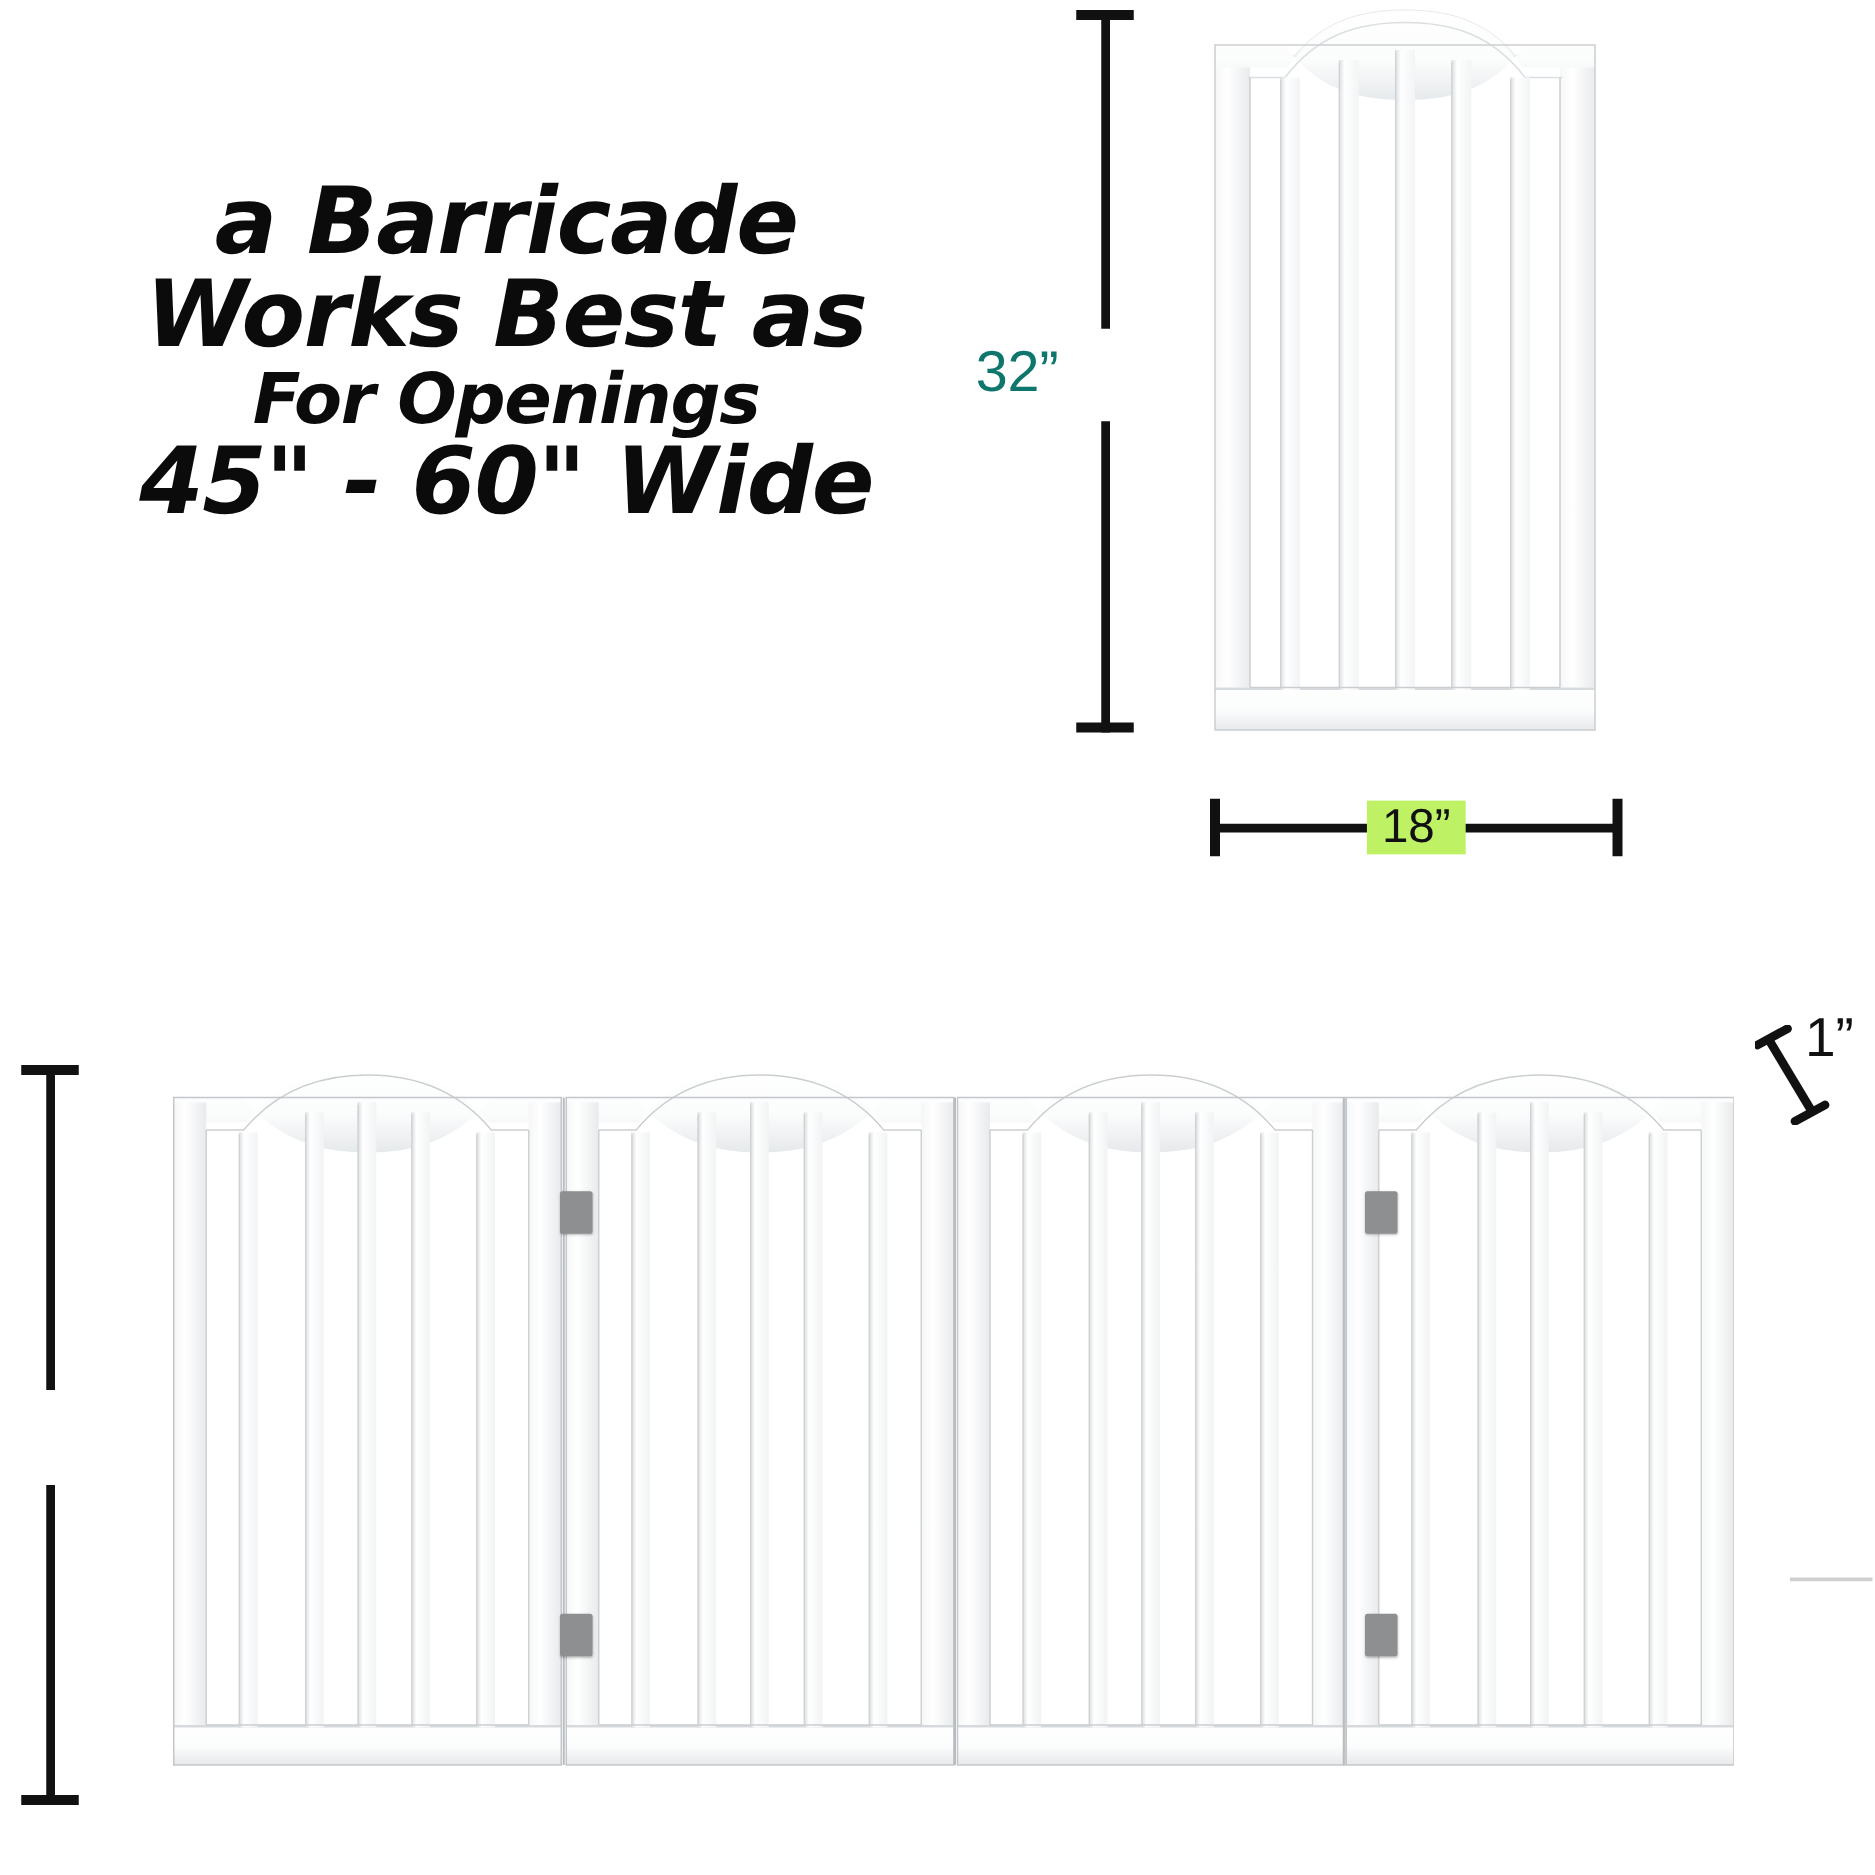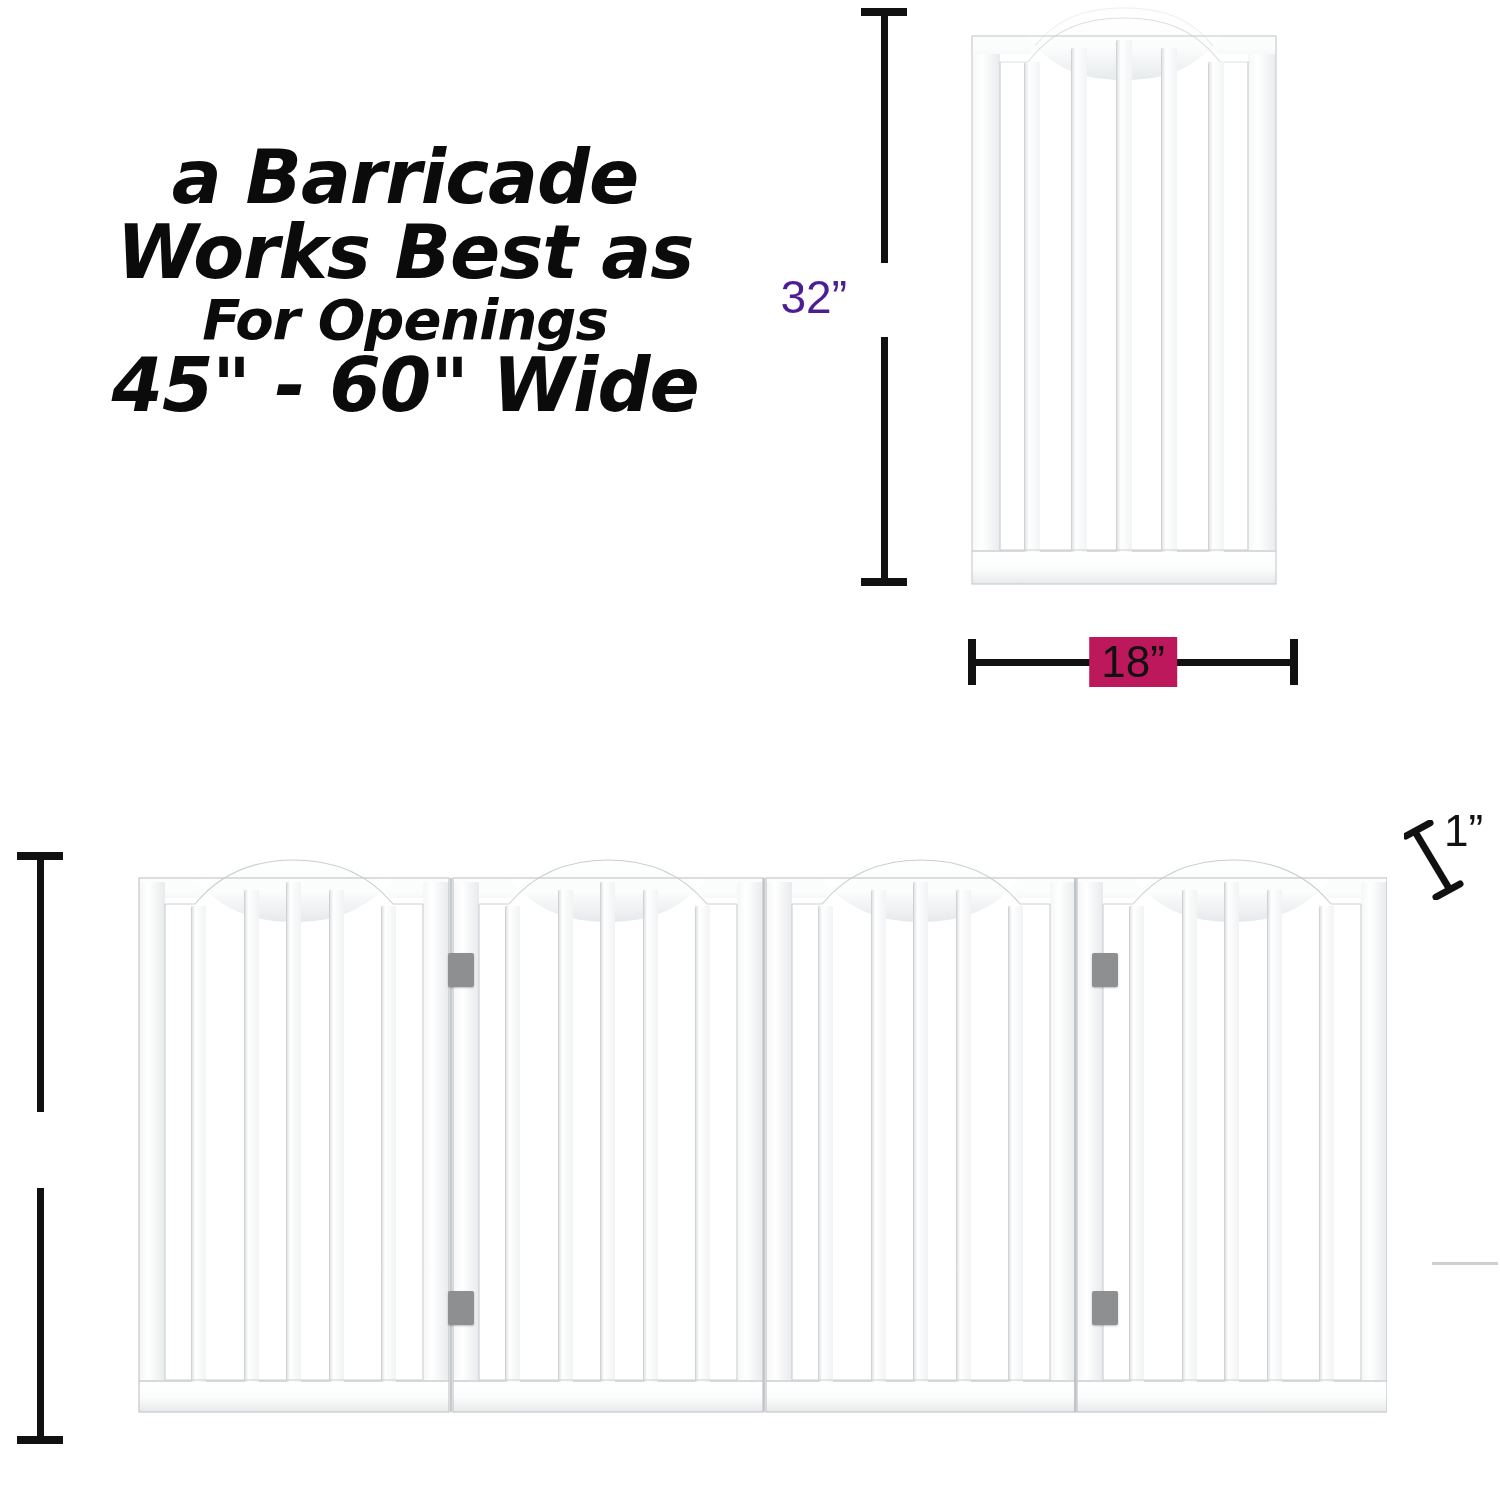--- a/index.html
+++ b/index.html
@@ -45,21 +45,21 @@
   .dim-v .cap {
     position: absolute; left: 50%; width: 46px; height: 8px;
     margin-left: -23px; background: #111;
   }
   .dim-v .cap.top { top: 0; }
   .dim-v .cap.bot { bottom: 0; }
   .dim-v .lbl {
     position: absolute; top: 50%; right: 100%;
     transform: translateY(-50%);
     padding-right: 14px;
-    font-size: 46px; font-weight: 400; color: #4c1d95;
+    font-size: 46px; font-weight: 400; color: #0f766e;
     white-space: nowrap;
     font-family: "Liberation Sans", sans-serif;
   }
   
   .dim-v .gap {
     position: absolute; left: 50%; width: 40px;
     margin-left: -20px; background: #fff;
   }
 
   .dim-h { position: absolute; }
@@ -69,22 +69,22 @@
   }
   .dim-h .cap {
     position: absolute; top: 50%; width: 8px; height: 46px;
     margin-top: -23px; background: #111;
   }
   .dim-h .cap.left { left: 0; }
   .dim-h .cap.right { right: 0; }
   .dim-h .lbl {
     position: absolute; top: 50%; left: 50%;
     transform: translate(-50%, -50%);
-    background: #be185d; padding: 0 12px;
-    font-size: 44px; color: #111; white-space: nowrap;
+    background: #bef264; padding: 0 12px;
+    font-size: 38px; color: #111; white-space: nowrap;
     font-family: "Liberation Sans", sans-serif;
   }
 
   
   .dim-diag { position: absolute; }
   .dim-diag .lbl {
     position: absolute; left: 40px; top: -14px;
     font-size: 44px; color: #111; white-space: nowrap;
     font-family: "Liberation Sans", sans-serif;
   }

